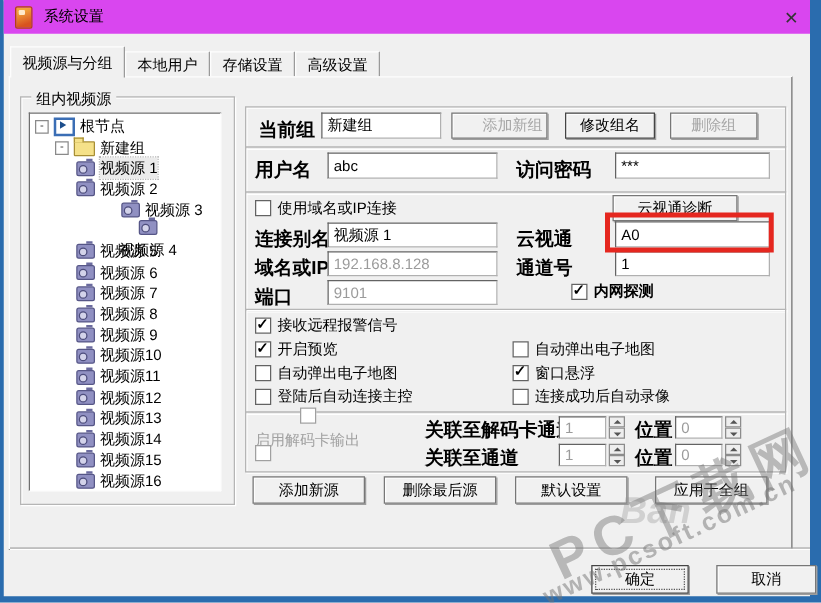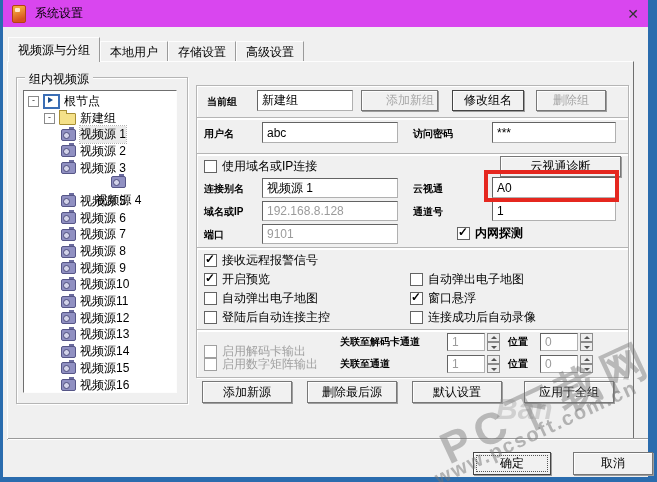--- a/index.html
+++ b/index.html
@@ -50,21 +50,21 @@
   .icon-folder::before{content:"";position:absolute;left:-1px;top:-4px;width:6px;height:3px;
              background:#f5e189;border:1px solid #a88f35;border-bottom:none;}
   .icon-cam{width:13px;height:10px;background:#9090c2;border:1px solid #565687;
             border-radius:2px;position:relative;flex:0 0 auto;}
   .icon-cam::after{content:"";position:absolute;left:1px;top:2px;width:5px;height:5px;
             border-radius:50%;background:#d3d3ea;border:1px solid #4d4d7c;}
   .icon-cam::before{content:"";position:absolute;right:1px;top:-3px;width:5px;height:2px;
             background:#6b6b9e;}
   .sel{background:#ebebeb;outline:1px dotted #b5b5b5;}
   
-  .lbl{font-size:10px;color:#000;white-space:nowrap;z-index:3;}
+  .lbl{font-size:15px;color:#000;white-space:nowrap;z-index:3;}
   .inp{background:#fff;border:1px solid;border-color:#636363 #b0b0b0 #b0b0b0 #636363;
        font-size:12px;color:#000;display:flex;align-items:center;padding:0 4px;
        box-sizing:border-box;z-index:3;}
   .inp.dis{color:#9b9b9b;}
   .btn{background:#f1f1f1;border:1px solid #777;box-shadow:1px 1px 0 #9d9d9d,
        inset 1px 1px 0 #fdfdfd;font-size:12px;color:#000;display:flex;
        align-items:center;justify-content:center;z-index:3;box-sizing:border-box;}
   .btn.dis{color:#a6a6a6;}
   .btn.default{border-color:#444;}
   .btn.focus{outline:1px dotted #555;outline-offset:-4px;}
@@ -136,21 +136,21 @@
     <span>新建组</span>
   </div>
   <div class="trow" style="padding-left:37px;">
       <span class="icon-cam"></span>
       <span class="sel">视频源 1</span>
     </div>
   <div class="trow" style="padding-left:37px;">
       <span class="icon-cam"></span>
       <span>视频源 2</span>
     </div>
-  <div class="trow" style="padding-left:37px;">
+  <div class="trow" style="padding-left:37px;margin-left:36px;">
       <span class="icon-cam"></span>
       <span>视频源 3</span>
     </div>
   <div class="trow" style="padding-left:37px;flex-direction:column;">
       <span class="icon-cam"></span>
       <span>视频源 4</span>
     </div>
   <div class="trow" style="padding-left:37px;">
       <span class="icon-cam"></span>
       <span>视频源 5</span>
@@ -215,21 +215,21 @@
 
 <div class="abs lbl" style="left:204px;top:127px;font-weight:bold;">用户名</div>
 <div class="abs inp" style="left:262px;top:122px;width:136px;height:21px;">abc</div>
 <div class="abs lbl" style="left:413px;top:127px;font-weight:bold;">访问密码</div>
 <div class="abs inp" style="left:492px;top:122px;width:124px;height:21px;">***</div>
 
 <div class="abs cb" style="left:204px;top:158px;">
   <span class="cbbox"></span>
   <span>使用域名或IP连接</span>
 </div>
-<div class="abs btn" style="left:500px;top:156px;width:121px;height:21px;">云视通诊断</div>
+<div class="abs btn" style="left:490px;top:156px;width:100px;height:21px;">云视通诊断</div>
 
 <div class="abs lbl" style="left:204px;top:182px;font-weight:bold;">连接别名</div>
 <div class="abs inp" style="left:262px;top:178px;width:136px;height:20px;">视频源 1</div>
 <div class="abs lbl" style="left:204px;top:205px;font-weight:bold;">域名或IP</div>
 <div class="abs inp dis" style="left:262px;top:201px;width:136px;height:20px;">192.168.8.128</div>
 <div class="abs lbl" style="left:204px;top:228px;font-weight:bold;">端口</div>
 <div class="abs inp dis" style="left:262px;top:224px;width:136px;height:20px;">9101</div>
 
 <div class="abs lbl" style="left:413px;top:182px;font-weight:bold;">云视通</div>
 <div class="abs inp" style="left:492px;top:177px;width:124px;height:21px;">A0</div>
@@ -264,21 +264,21 @@
 </div>
 <div class="abs cb" style="left:204px;top:309px;">
   <span class="cbbox"></span>
   <span>登陆后自动连接主控</span>
 </div>
 <div class="abs cb" style="left:410px;top:309px;">
   <span class="cbbox"></span>
   <span>连接成功后自动录像</span>
 </div>
 
-<div class="abs cb dis" style="left:204px;top:343px;">
+<div class="abs cb dis" style="left:204px;top:326px;flex-direction:column;">
   <span class="cbbox"></span>
   <span>启用解码卡输出</span>
 </div>
 <div class="abs lbl" style="left:340px;top:335px;font-weight:bold;">关联至解码卡通道</div>
 <div class="abs spin" style="left:447px;top:333px;">
   <span class="val">1</span>
   <span class="arrows">
       <span class="sbtn up"></span>
       <span class="sbtn down"></span>
     </span>
@@ -287,21 +287,20 @@
 <div class="abs spin" style="left:540px;top:333px;">
   <span class="val">0</span>
   <span class="arrows">
       <span class="sbtn up"></span>
       <span class="sbtn down"></span>
     </span>
 </div>
 
 <div class="abs cb dis" style="left:204px;top:356px;">
   <span class="cbbox"></span>
-  <span>启用数字矩阵输出</span>
 </div>
 <div class="abs lbl" style="left:340px;top:357px;font-weight:bold;">关联至通道</div>
 <div class="abs spin" style="left:447px;top:355px;">
   <span class="val">1</span>
   <span class="arrows">
       <span class="sbtn up"></span>
       <span class="sbtn down"></span>
     </span>
 </div>
 <div class="abs lbl" style="left:508px;top:357px;font-weight:bold;">位置</div>

